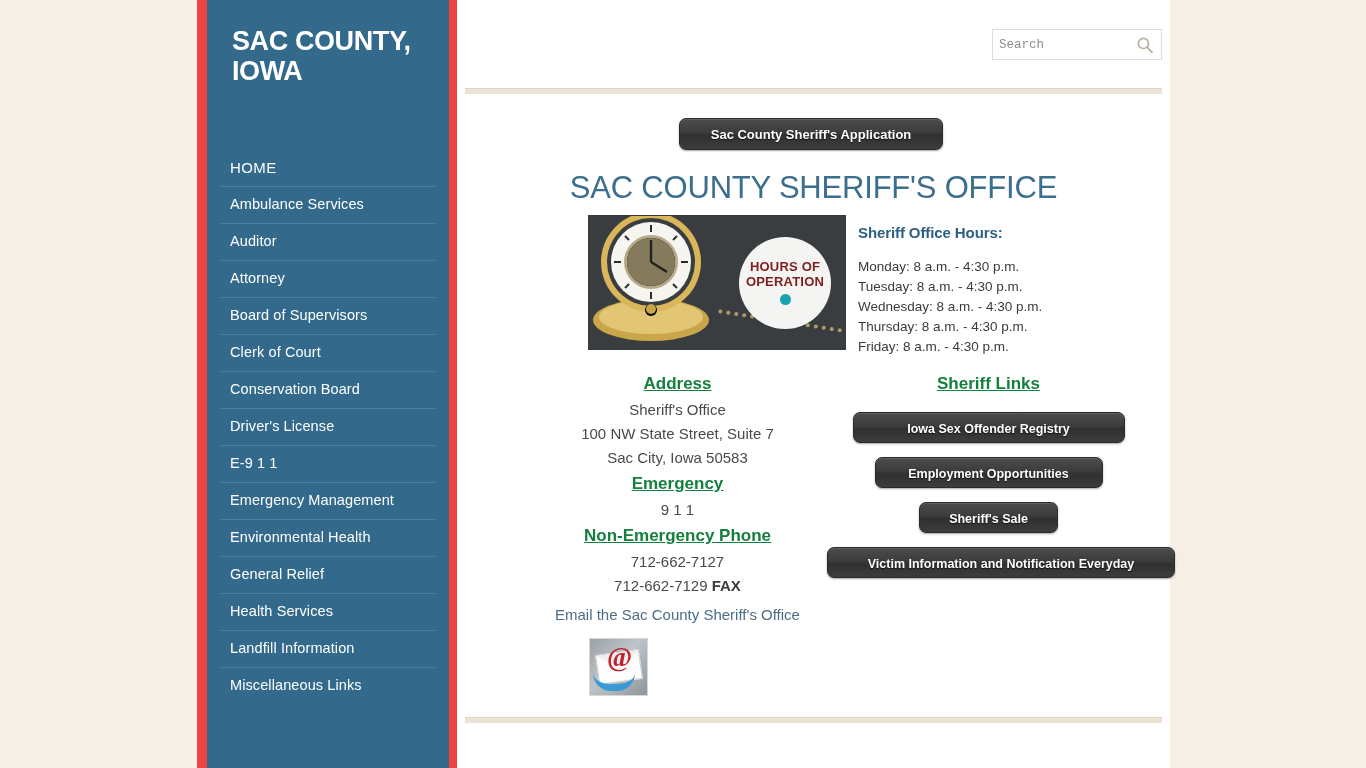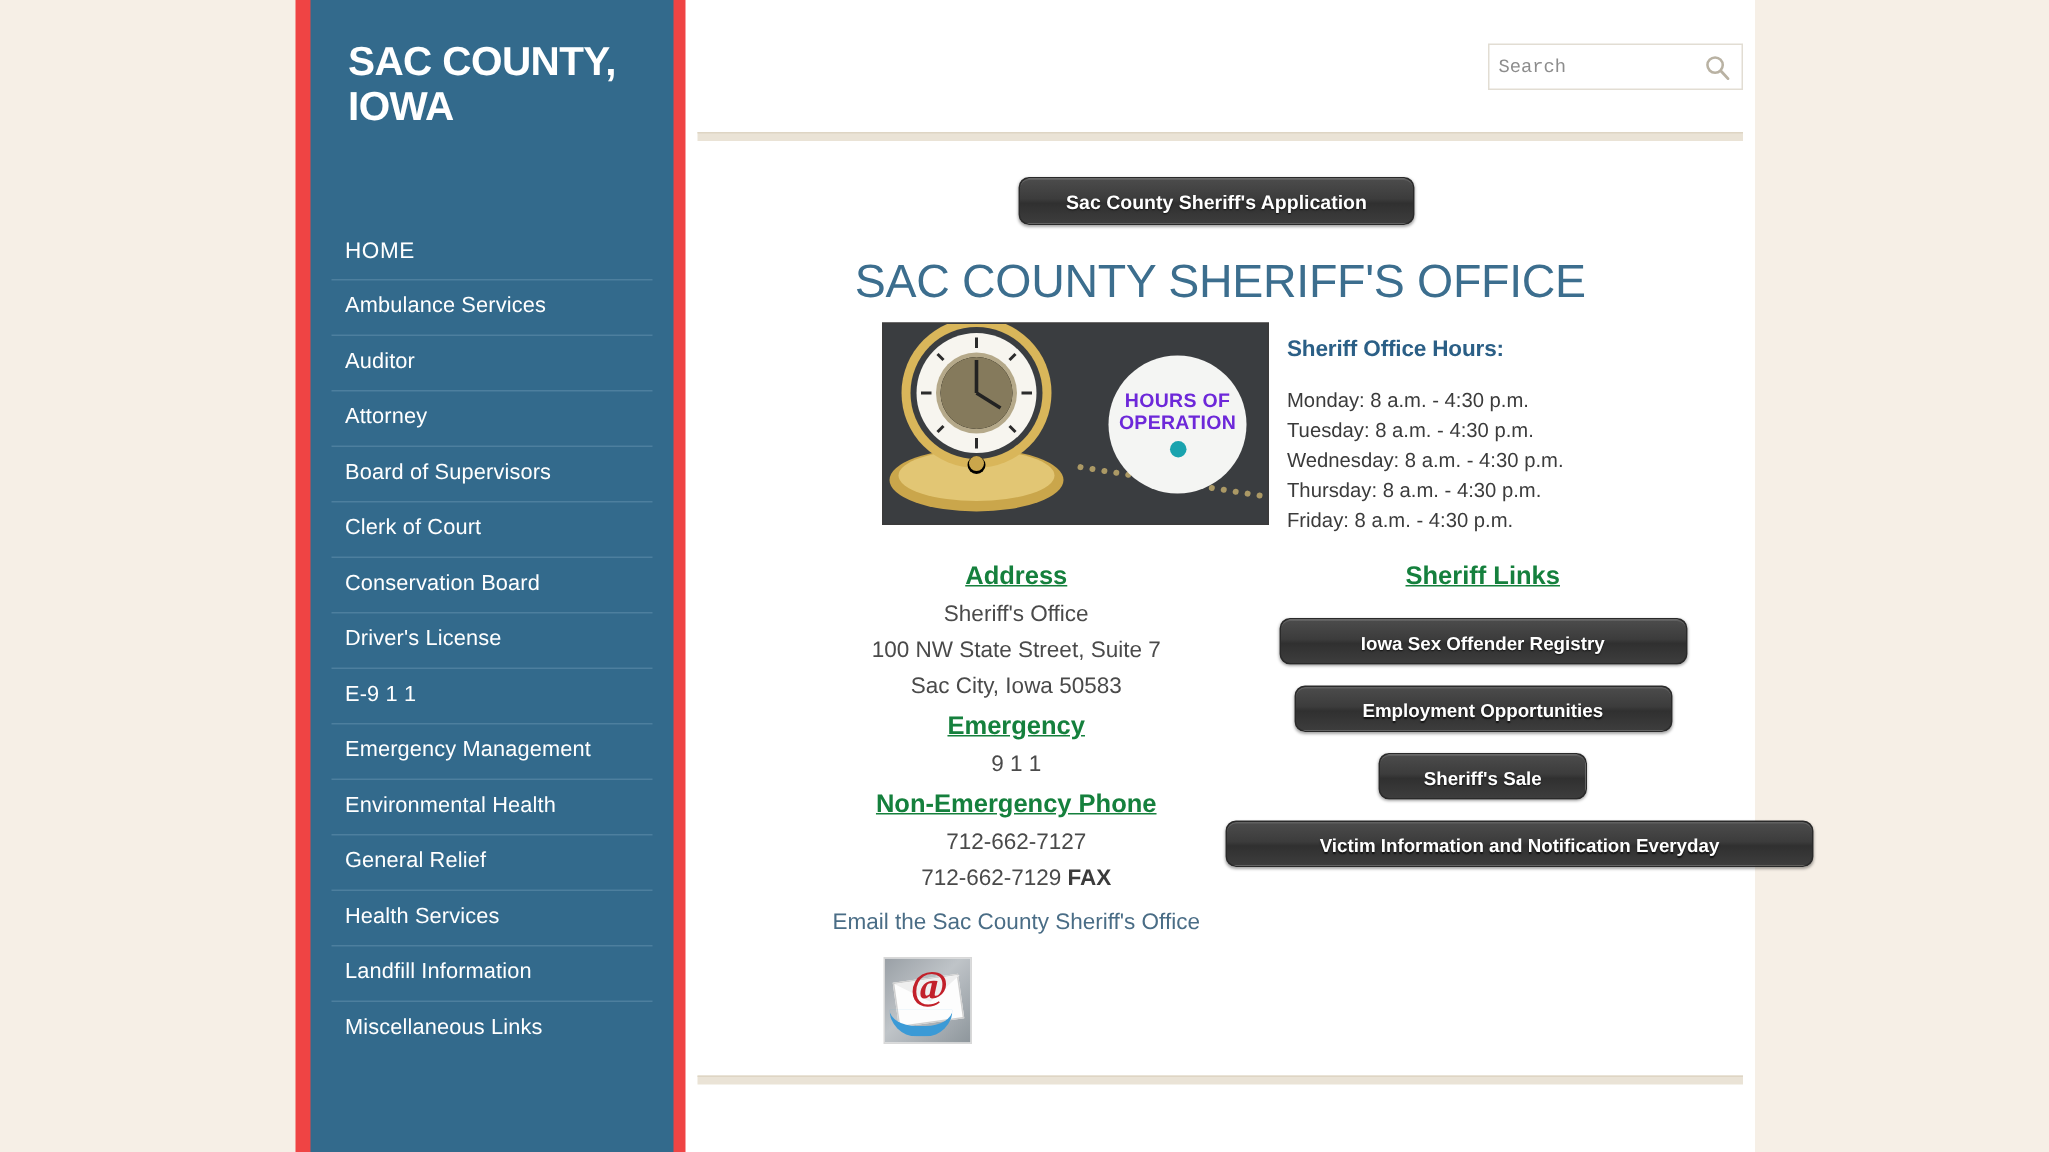--- a/index.html
+++ b/index.html
@@ -186,21 +186,21 @@
     right: 14px;
     top: 21px;
     width: 92px;
     height: 92px;
     border-radius: 50%;
     background: #f4f5f3;
     text-align: center;
     padding-top: 22px;
   }
   .hours-img .badge-text {
-    color: #6d28d9;
+    color: #7f1d1d;
     font-size: 13px;
     font-weight: bold;
     line-height: 15px;
     letter-spacing: 0.2px;
   }
   .hours-img .badge-dot {
     margin: 5px auto 0;
     width: 11px; height: 11px;
     border-radius: 50%;
     background: #19a3ae;
@@ -325,23 +325,23 @@
     text-align: center;
   }
   .lbtn {
     display: block;
     margin: 0 auto 14px;
     padding-top: 10px;
     height: 31px;
     font-size: 12.5px;
   }
   .lbtn.w1 { width: 272px; margin-top: 18px; }
-  .lbtn.w2 { width: 252px; }
+  .lbtn.w2 { width: 228px; }
   .lbtn.w3 { width: 139px; }
-  .lbtn.w4 { width: 392px; margin-left: 0; margin-right: 0; position: relative; left: 10px; }
+  .lbtn.w4 { width: 348px; margin-left: 0; margin-right: 0; position: relative; left: 20px; }
 </style>
 </head>
 <body>
 
 <div id="page">
 
   <div class="sidebar-outer">
     <div class="sidebar">
       <h1 class="site-title">SAC COUNTY, IOWA</h1>
 

